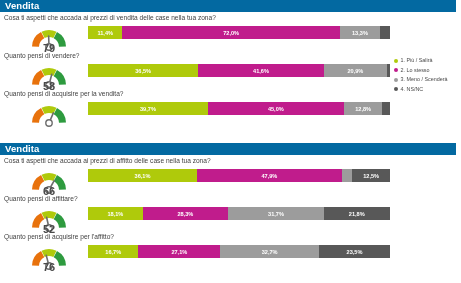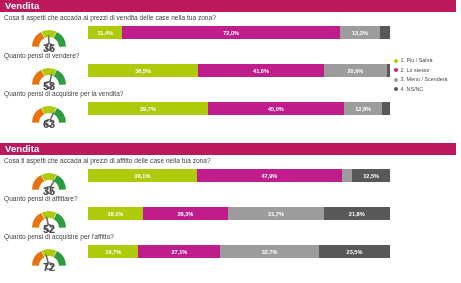--- a/index.html
+++ b/index.html
@@ -6,21 +6,21 @@
   body{
     width:461px;height:283px;
     background:#ffffff;
     font-family:"Liberation Sans", sans-serif;
     color:#3a3a3a;
     overflow:hidden;
     position:relative;
   }
   .section{position:absolute;left:0;width:461px;}
   .section-header{
-    background:#be185d;
+    background:#0369a1;
     color:#ffffff;
     font-weight:bold;
     font-size:9.5px;
     line-height:12px;
     height:12px;
     padding:0 0 0 5px;
     width:456px;
     letter-spacing:0.1px;
     box-sizing:border-box;
   }
@@ -97,21 +97,21 @@
     <div class="section" style="top: 0px;">
       <div class="section-header">Vendita</div>
       <div class="question" style="position: absolute; top: 14px;">Cosa ti aspetti che accada ai prezzi di vendita delle case nella tua zona?</div>
       <div class="row" style="position: absolute; top: 22px; left: 0px; width: 461px;">
         <div class="gauge-wrap"><svg width="54" height="34" viewBox="0 0 54 34">
     <path d="M10.010355940675371,24.406708556057488 A17,17 0 0 1 19.01898343263986,9.989890921398239 L22.305284372141095,16.17052407141073 A10,10 0 0 0 17.006091729809043,24.651005032974993 Z" fill="#E8720C"></path>
     <path d="M19.54769050458568,9.720501212914161 A17,17 0 0 1 34.45230949541432,9.72050121291416 L31.383711467890777,16.01205953700833 A10,10 0 0 0 22.616288532109223,16.01205953700833 Z" fill="#AFCA0B"></path>
     <path d="M34.98101656736014,9.989890921398244 A17,17 0 0 1 43.98964405932463,24.406708556057485 L36.99390827019096,24.65100503297499 A10,10 0 0 0 31.69471562785891,16.170524071410732 Z" fill="#2E9B3F"></path>
     <line x1="27" y1="25" x2="26.65448165014059" y2="14.005427835976953" stroke="#6d6d6d" stroke-width="1.6" stroke-linecap="round"></line>
     <circle cx="27" cy="25" r="3.2" fill="#ffffff" stroke="#6d6d6d" stroke-width="1.4"></circle>
-  </svg><div class="gauge-num">36</div></div>
+  </svg><div class="gauge-num">79</div></div>
         <div class="bar">
           <div class="seg" style="width: 11.4%; background: rgb(175, 202, 11);">11,4%</div>
           <div class="seg" style="width: 72%; background: rgb(192, 28, 140);">72,0%</div>
           <div class="seg" style="width: 13.3%; background: rgb(156, 156, 156);">13,3%</div>
           <div class="seg" style="width: 3.3%; background: rgb(88, 88, 88);"></div>
         </div>
       </div>
       <div class="question" style="position: absolute; top: 52px;">Quanto pensi di vendere?</div>
       <div class="row" style="position: absolute; top: 60px; left: 0px; width: 461px;">
         <div class="gauge-wrap"><svg width="54" height="34" viewBox="0 0 54 34">
@@ -129,21 +129,21 @@
         </div>
       </div>
       <div class="question" style="position: absolute; top: 90px;">Quanto pensi di acquisire per la vendita?</div>
       <div class="row" style="position: absolute; top: 98px; left: 0px; width: 461px;">
         <div class="gauge-wrap"><svg width="54" height="34" viewBox="0 0 54 34">
     <path d="M10.010355940675371,24.406708556057488 A17,17 0 0 1 19.01898343263986,9.989890921398239 L22.305284372141095,16.17052407141073 A10,10 0 0 0 17.006091729809043,24.651005032974993 Z" fill="#E8720C"></path>
     <path d="M19.54769050458568,9.720501212914161 A17,17 0 0 1 34.45230949541432,9.72050121291416 L31.383711467890777,16.01205953700833 A10,10 0 0 0 22.616288532109223,16.01205953700833 Z" fill="#AFCA0B"></path>
     <path d="M34.98101656736014,9.989890921398244 A17,17 0 0 1 43.98964405932463,24.406708556057485 L36.99390827019096,24.65100503297499 A10,10 0 0 0 31.69471562785891,16.170524071410732 Z" fill="#2E9B3F"></path>
     <line x1="27" y1="25" x2="31.36862679698259" y2="14.90469911747621" stroke="#6d6d6d" stroke-width="1.6" stroke-linecap="round"></line>
     <circle cx="27" cy="25" r="3.2" fill="#ffffff" stroke="#6d6d6d" stroke-width="1.4"></circle>
-  </svg><div class="gauge-num">63</div></div>
+  </svg></div>
         <div class="bar">
           <div class="seg" style="width: 39.7%; background: rgb(175, 202, 11);">39,7%</div>
           <div class="seg" style="width: 45%; background: rgb(192, 28, 140);">45,0%</div>
           <div class="seg" style="width: 12.8%; background: rgb(156, 156, 156);">12,8%</div>
           <div class="seg" style="width: 2.5%; background: rgb(88, 88, 88);"></div>
         </div>
       </div>
       <div class="legend" style="left: 394px; top: 56px;">
         <div class="legend-item">
           <span class="legend-dot" style="background: rgb(175, 202, 11);"></span>
@@ -166,21 +166,21 @@
     <div class="section" style="top: 143px;">
       <div class="section-header">Vendita</div>
       <div class="question" style="position: absolute; top: 14px;">Cosa ti aspetti che accada ai prezzi di affitto delle case nella tua zona?</div>
       <div class="row" style="position: absolute; top: 22px; left: 0px; width: 461px;">
         <div class="gauge-wrap"><svg width="54" height="34" viewBox="0 0 54 34">
     <path d="M10.010355940675371,24.406708556057488 A17,17 0 0 1 19.01898343263986,9.989890921398239 L22.305284372141095,16.17052407141073 A10,10 0 0 0 17.006091729809043,24.651005032974993 Z" fill="#E8720C"></path>
     <path d="M19.54769050458568,9.720501212914161 A17,17 0 0 1 34.45230949541432,9.72050121291416 L31.383711467890777,16.01205953700833 A10,10 0 0 0 22.616288532109223,16.01205953700833 Z" fill="#AFCA0B"></path>
     <path d="M34.98101656736014,9.989890921398244 A17,17 0 0 1 43.98964405932463,24.406708556057485 L36.99390827019096,24.65100503297499 A10,10 0 0 0 31.69471562785891,16.170524071410732 Z" fill="#2E9B3F"></path>
     <line x1="27" y1="25" x2="32.29929041511887" y2="15.360626519517503" stroke="#6d6d6d" stroke-width="1.6" stroke-linecap="round"></line>
     <circle cx="27" cy="25" r="3.2" fill="#ffffff" stroke="#6d6d6d" stroke-width="1.4"></circle>
-  </svg><div class="gauge-num">35</div></div>
+  </svg><div class="gauge-num">66</div></div>
         <div class="bar">
           <div class="seg" style="width: 36.1%; background: rgb(175, 202, 11);">36,1%</div>
           <div class="seg" style="width: 47.9%; background: rgb(192, 28, 140);">47,9%</div>
           <div class="seg" style="width: 3.5%; background: rgb(156, 156, 156);"></div>
           <div class="seg" style="width: 12.5%; background: rgb(88, 88, 88);">12,5%</div>
         </div>
       </div>
       <div class="question" style="position: absolute; top: 52px;">Quanto pensi di affittare?</div>
       <div class="row" style="position: absolute; top: 60px; left: 0px; width: 461px;">
         <div class="gauge-wrap"><svg width="54" height="34" viewBox="0 0 54 34">
@@ -198,21 +198,21 @@
         </div>
       </div>
       <div class="question" style="position: absolute; top: 90px;">Quanto pensi di acquisire per l'affitto?</div>
       <div class="row" style="position: absolute; top: 98px; left: 0px; width: 461px;">
         <div class="gauge-wrap"><svg width="54" height="34" viewBox="0 0 54 34">
     <path d="M10.010355940675371,24.406708556057488 A17,17 0 0 1 19.01898343263986,9.989890921398239 L22.305284372141095,16.17052407141073 A10,10 0 0 0 17.006091729809043,24.651005032974993 Z" fill="#E8720C"></path>
     <path d="M19.54769050458568,9.720501212914161 A17,17 0 0 1 34.45230949541432,9.72050121291416 L31.383711467890777,16.01205953700833 A10,10 0 0 0 22.616288532109223,16.01205953700833 Z" fill="#AFCA0B"></path>
     <path d="M34.98101656736014,9.989890921398244 A17,17 0 0 1 43.98964405932463,24.406708556057485 L36.99390827019096,24.65100503297499 A10,10 0 0 0 31.69471562785891,16.170524071410732 Z" fill="#2E9B3F"></path>
     <line x1="27" y1="25" x2="24.264411241186597" y2="14.345585227585058" stroke="#6d6d6d" stroke-width="1.6" stroke-linecap="round"></line>
     <circle cx="27" cy="25" r="3.2" fill="#ffffff" stroke="#6d6d6d" stroke-width="1.4"></circle>
-  </svg><div class="gauge-num">72</div></div>
+  </svg><div class="gauge-num">76</div></div>
         <div class="bar">
           <div class="seg" style="width: 16.7%; background: rgb(175, 202, 11);">16,7%</div>
           <div class="seg" style="width: 27.1%; background: rgb(192, 28, 140);">27,1%</div>
           <div class="seg" style="width: 32.7%; background: rgb(156, 156, 156);">32,7%</div>
           <div class="seg" style="width: 23.5%; background: rgb(88, 88, 88);">23,5%</div>
         </div>
       </div>
     </div>
   </div>
 

